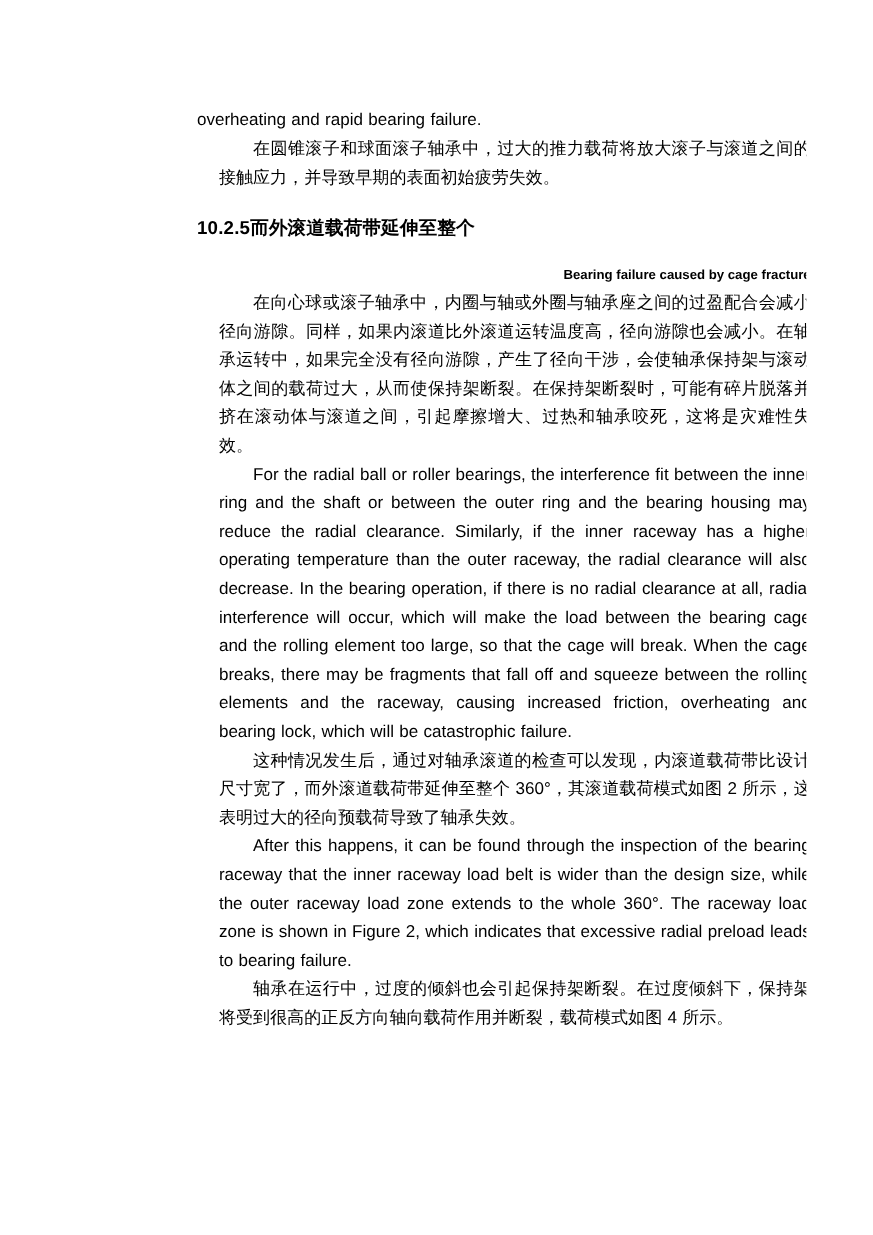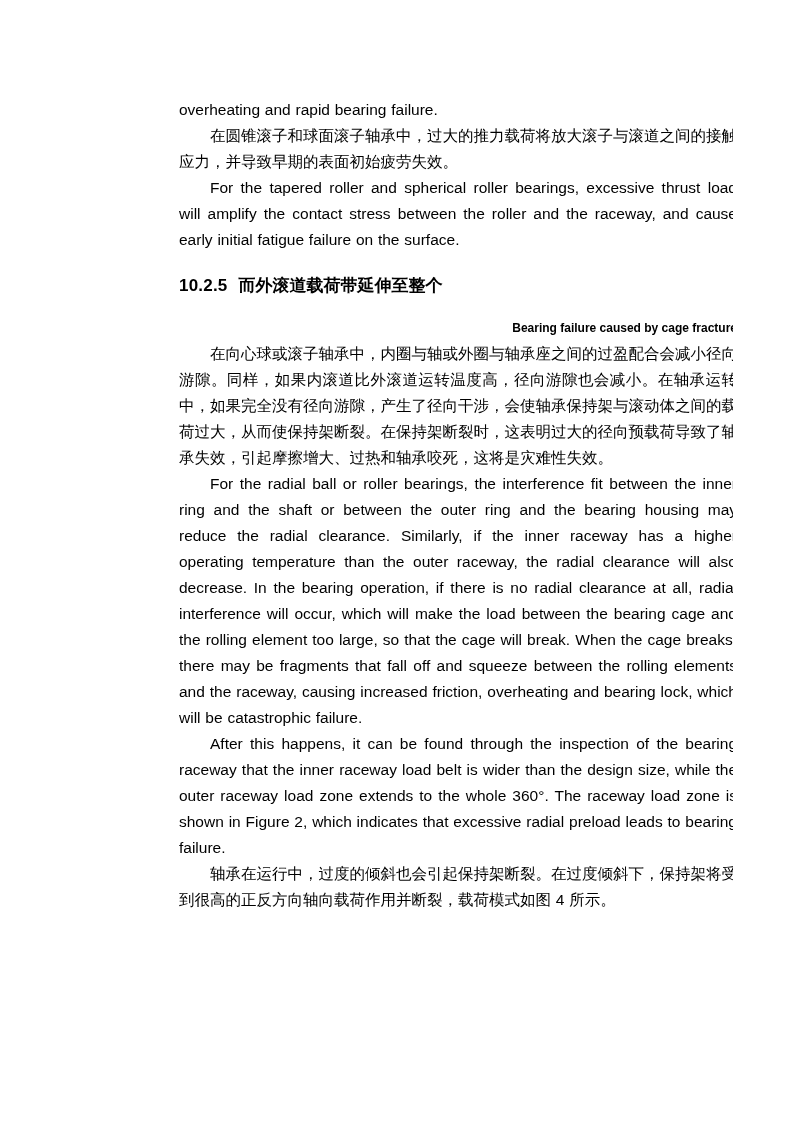--- a/index.html
+++ b/index.html
@@ -27,49 +27,49 @@
   p.body {
     margin: 0;
     font-size: 15.5px;
     line-height: 26px;
     text-align: justify;
     text-justify: inter-word;
     word-spacing: 0.5px;
   }
   p.body.indent {
     text-indent: 31px;
+    margin-left: 20px;
   }
   h2.heading {
     margin: 20px 0 16px 0;
     font-size: 17px;
     line-height: 26px;
     font-weight: bold;
     text-align: left;
   }
   h2.heading .heading-number {
-    margin-right: 11px;
     letter-spacing: 0.2px;
   }
   p.subheading {
     margin: 0;
     font-size: 12px;
     line-height: 26px;
     font-weight: bold;
     text-indent: 31px;
     text-align: right;
   }
 </style>
 </head>
 <body>
 
 <div class="page">
   <div class="content">
       <p class="body">overheating and rapid bearing failure.</p>
       <p class="body indent">在圆锥滚子和球面滚子轴承中，过大的推力载荷将放大滚子与滚道之间的接触应力，并导致早期的表面初始疲劳失效。</p>
-      <p class="body indent">For the tapered roller and spherical roller bearings, excessive thrust load will amplify the contact stress between the roller and the raceway, and cause early initial fatigue failure on the surface.</p>
       <h2 class="heading"><span class="heading-number">10.2.5</span><span class="heading-title">而外滚道载荷带延伸至整个</span></h2>
       <p class="subheading">Bearing failure caused by cage fracture</p>
-      <p class="body indent">在向心球或滚子轴承中，内圈与轴或外圈与轴承座之间的过盈配合会减小径向游隙。同样，如果内滚道比外滚道运转温度高，径向游隙也会减小。在轴承运转中，如果完全没有径向游隙，产生了径向干涉，会使轴承保持架与滚动体之间的载荷过大，从而使保持架断裂。在保持架断裂时，这表明过大的径向预载荷导致了轴承失效，引起摩擦增大、过热和轴承咬死，这将是灾难性失效。</p>
+      <p class="body indent">在向心球或滚子轴承中，内圈与轴或外圈与轴承座之间的过盈配合会减小径向游隙。同样，如果内滚道比外滚道运转温度高，径向游隙也会减小。在轴承运转中，如果完全没有径向游隙，产生了径向干涉，会使轴承保持架与滚动体之间的载荷过大，从而使保持架断裂。在保持架断裂时，可能有碎片脱落并挤在滚动体与滚道之间，引起摩擦增大、过热和轴承咬死，这将是灾难性失效。</p>
       <p class="body indent">For the radial ball or roller bearings, the interference fit between the inner ring and the shaft or between the outer ring and the bearing housing may reduce the radial clearance. Similarly, if the inner raceway has a higher operating temperature than the outer raceway, the radial clearance will also decrease. In the bearing operation, if there is no radial clearance at all, radial interference will occur, which will make the load between the bearing cage and the rolling element too large, so that the cage will break. When the cage breaks, there may be fragments that fall off and squeeze between the rolling elements and the raceway, causing increased friction, overheating and bearing lock, which will be catastrophic failure.</p>
+      <p class="body indent">这种情况发生后，通过对轴承滚道的检查可以发现，内滚道载荷带比设计尺寸宽了，而外滚道载荷带延伸至整个 360°，其滚道载荷模式如图 2 所示，这表明过大的径向预载荷导致了轴承失效。</p>
       <p class="body indent">After this happens, it can be found through the inspection of the bearing raceway that the inner raceway load belt is wider than the design size, while the outer raceway load zone extends to the whole 360°. The raceway load zone is shown in Figure 2, which indicates that excessive radial preload leads to bearing failure.</p>
       <p class="body indent">轴承在运行中，过度的倾斜也会引起保持架断裂。在过度倾斜下，保持架将受到很高的正反方向轴向载荷作用并断裂，载荷模式如图 4 所示。</p>
     </div>
 </div>
 
 </body></html>

